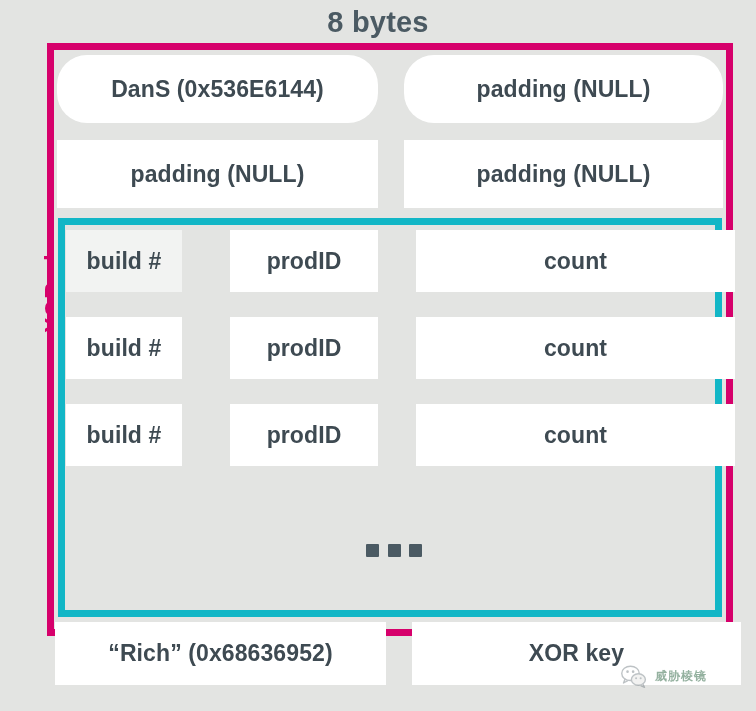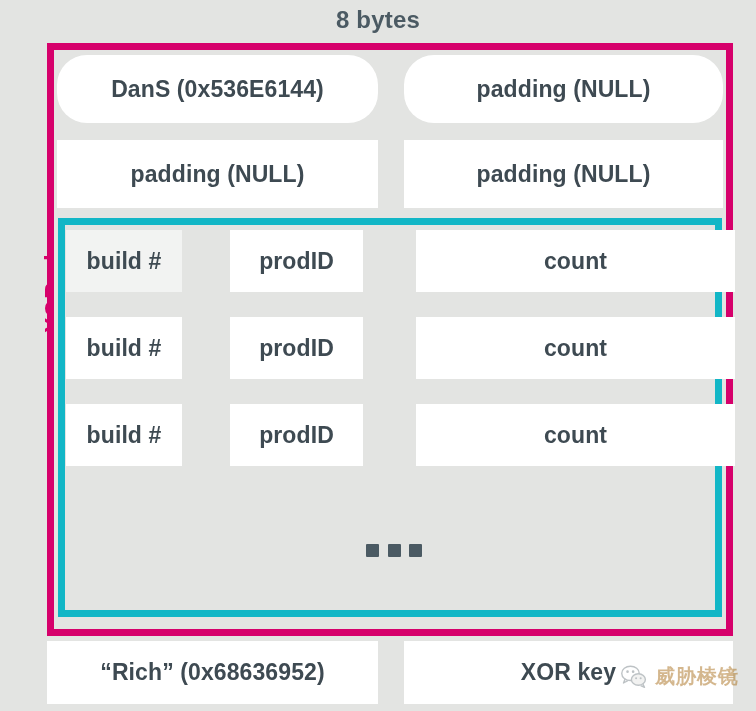--- a/index.html
+++ b/index.html
@@ -16,21 +16,21 @@
     position: relative;
   }
 
   
   #top-caption {
     position: absolute;
     left: 0;
     top: 6px;
     width: 756px;
     text-align: center;
-    font-size: 24px;
+    font-size: 29px;
     font-weight: bold;
     color: #4b5a63;
     letter-spacing: 0.2px;
   }
 
   
   #side-label {
     position: absolute;
     left: -6px;
     top: 280px;
@@ -85,30 +85,30 @@
   .cell.shaded { background: #f2f3f2; }
 
   
   .hdr-left  { left: 57px;  width: 321px; }
   .hdr-right { left: 404px; width: 319px; }
   .row-h1 { top: 55px;  height: 68px; border-radius: 30px; }
   .row-h2 { top: 140px; height: 68px; }
 
   
   .col-build { left: 66px;  width: 116px; }
-  .col-prod  { left: 230px; width: 133px; }
+  .col-prod  { left: 230px; width: 148px; }
   .col-count { left: 404px; width: 319px; margin-left: 12px; }
   .row-a1 { top: 230px; height: 62px; }
   .row-a2 { top: 317px; height: 62px; }
   .row-a3 { top: 404px; height: 62px; }
 
   
   .ftr-left  { left: 47px;  width: 331px; }
   .ftr-right { left: 404px; width: 329px; }
-  .row-f1 { top: 641px; height: 63px; }
+  .row-f1 { top: 622px; height: 63px; margin-left: 8px; }
 
   
   #ellipsis {
     position: absolute;
     left: 366px;
     top: 543px;
     width: 56px;
     height: 14px;
     display: flex;
     justify-content: space-between;
@@ -133,23 +133,23 @@
     gap: 7px;
     opacity: 0.45;
     pointer-events: none;
   }
   #watermark .wm-icon {
     width: 28px;
     height: 28px;
     flex: 0 0 auto;
   }
   #watermark .wm-text {
-    font-size: 20px;
-    font-weight: bold;
-    color: #a16207;
+    font-size: 12px;
+    font-weight: bold;
+    color: #14532d;
     letter-spacing: 1px;
     white-space: nowrap;
   }
 </style>
 </head>
 <body>
 
 <div id="top-caption">8 bytes</div>
 
 <div id="side-label">XORed</div>

